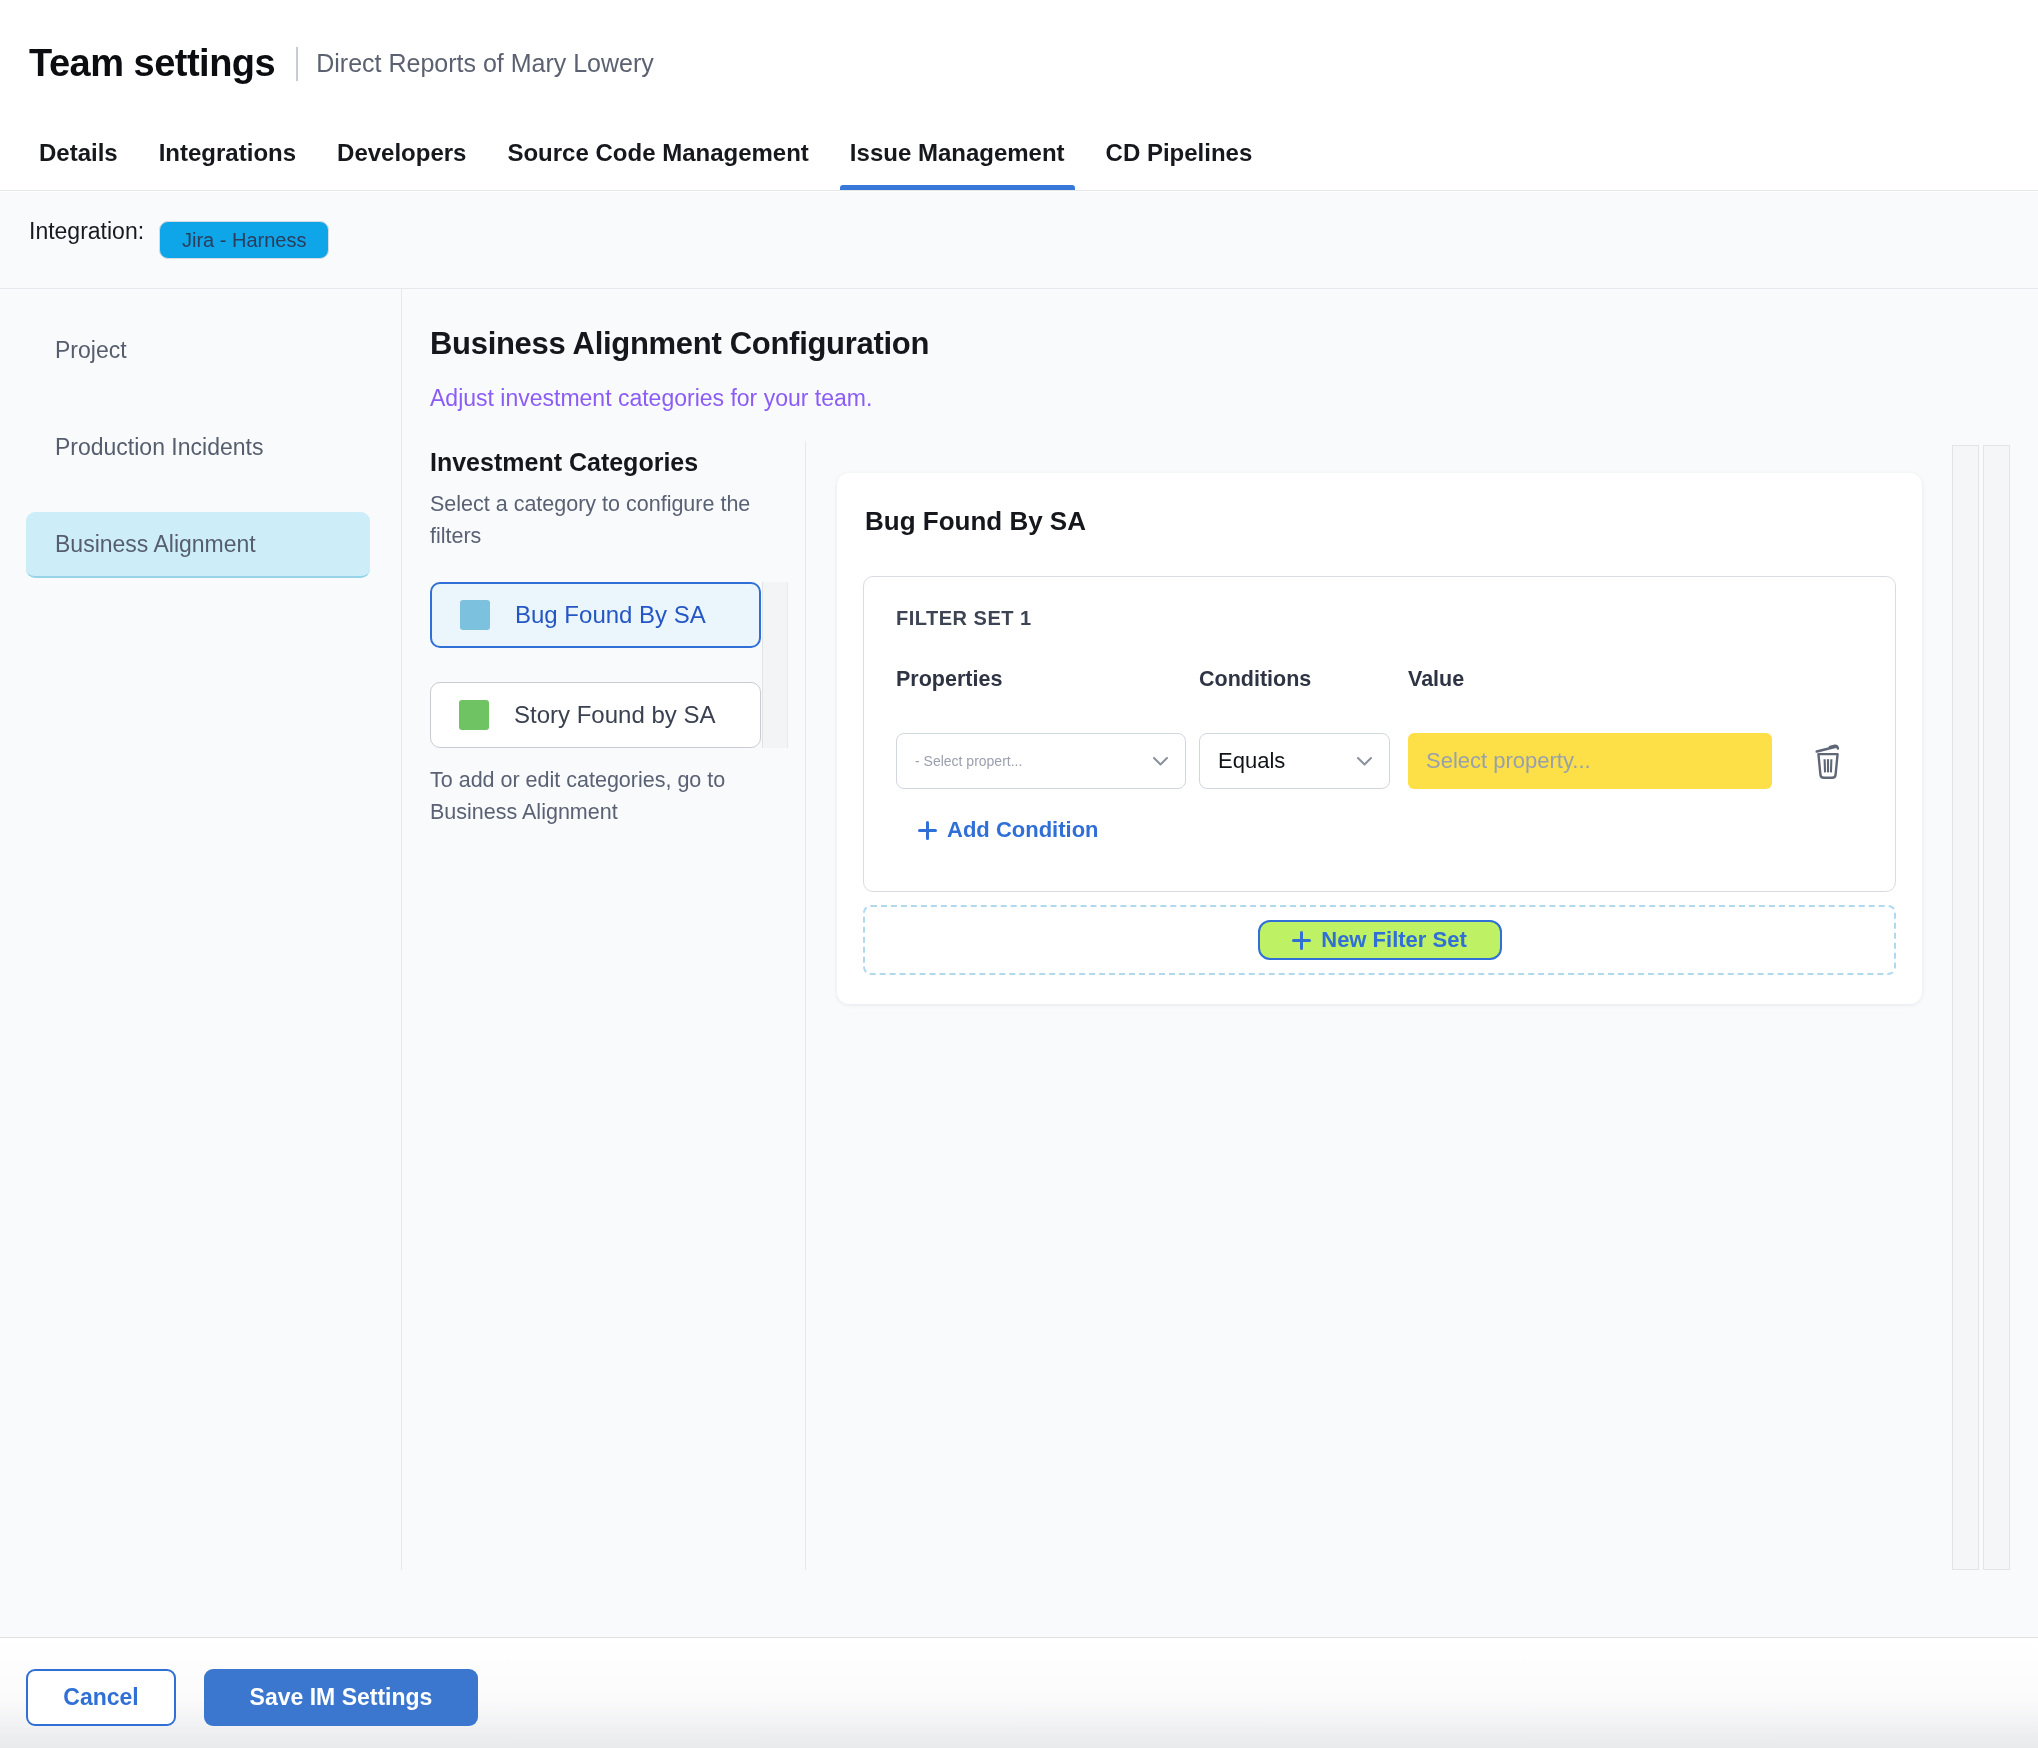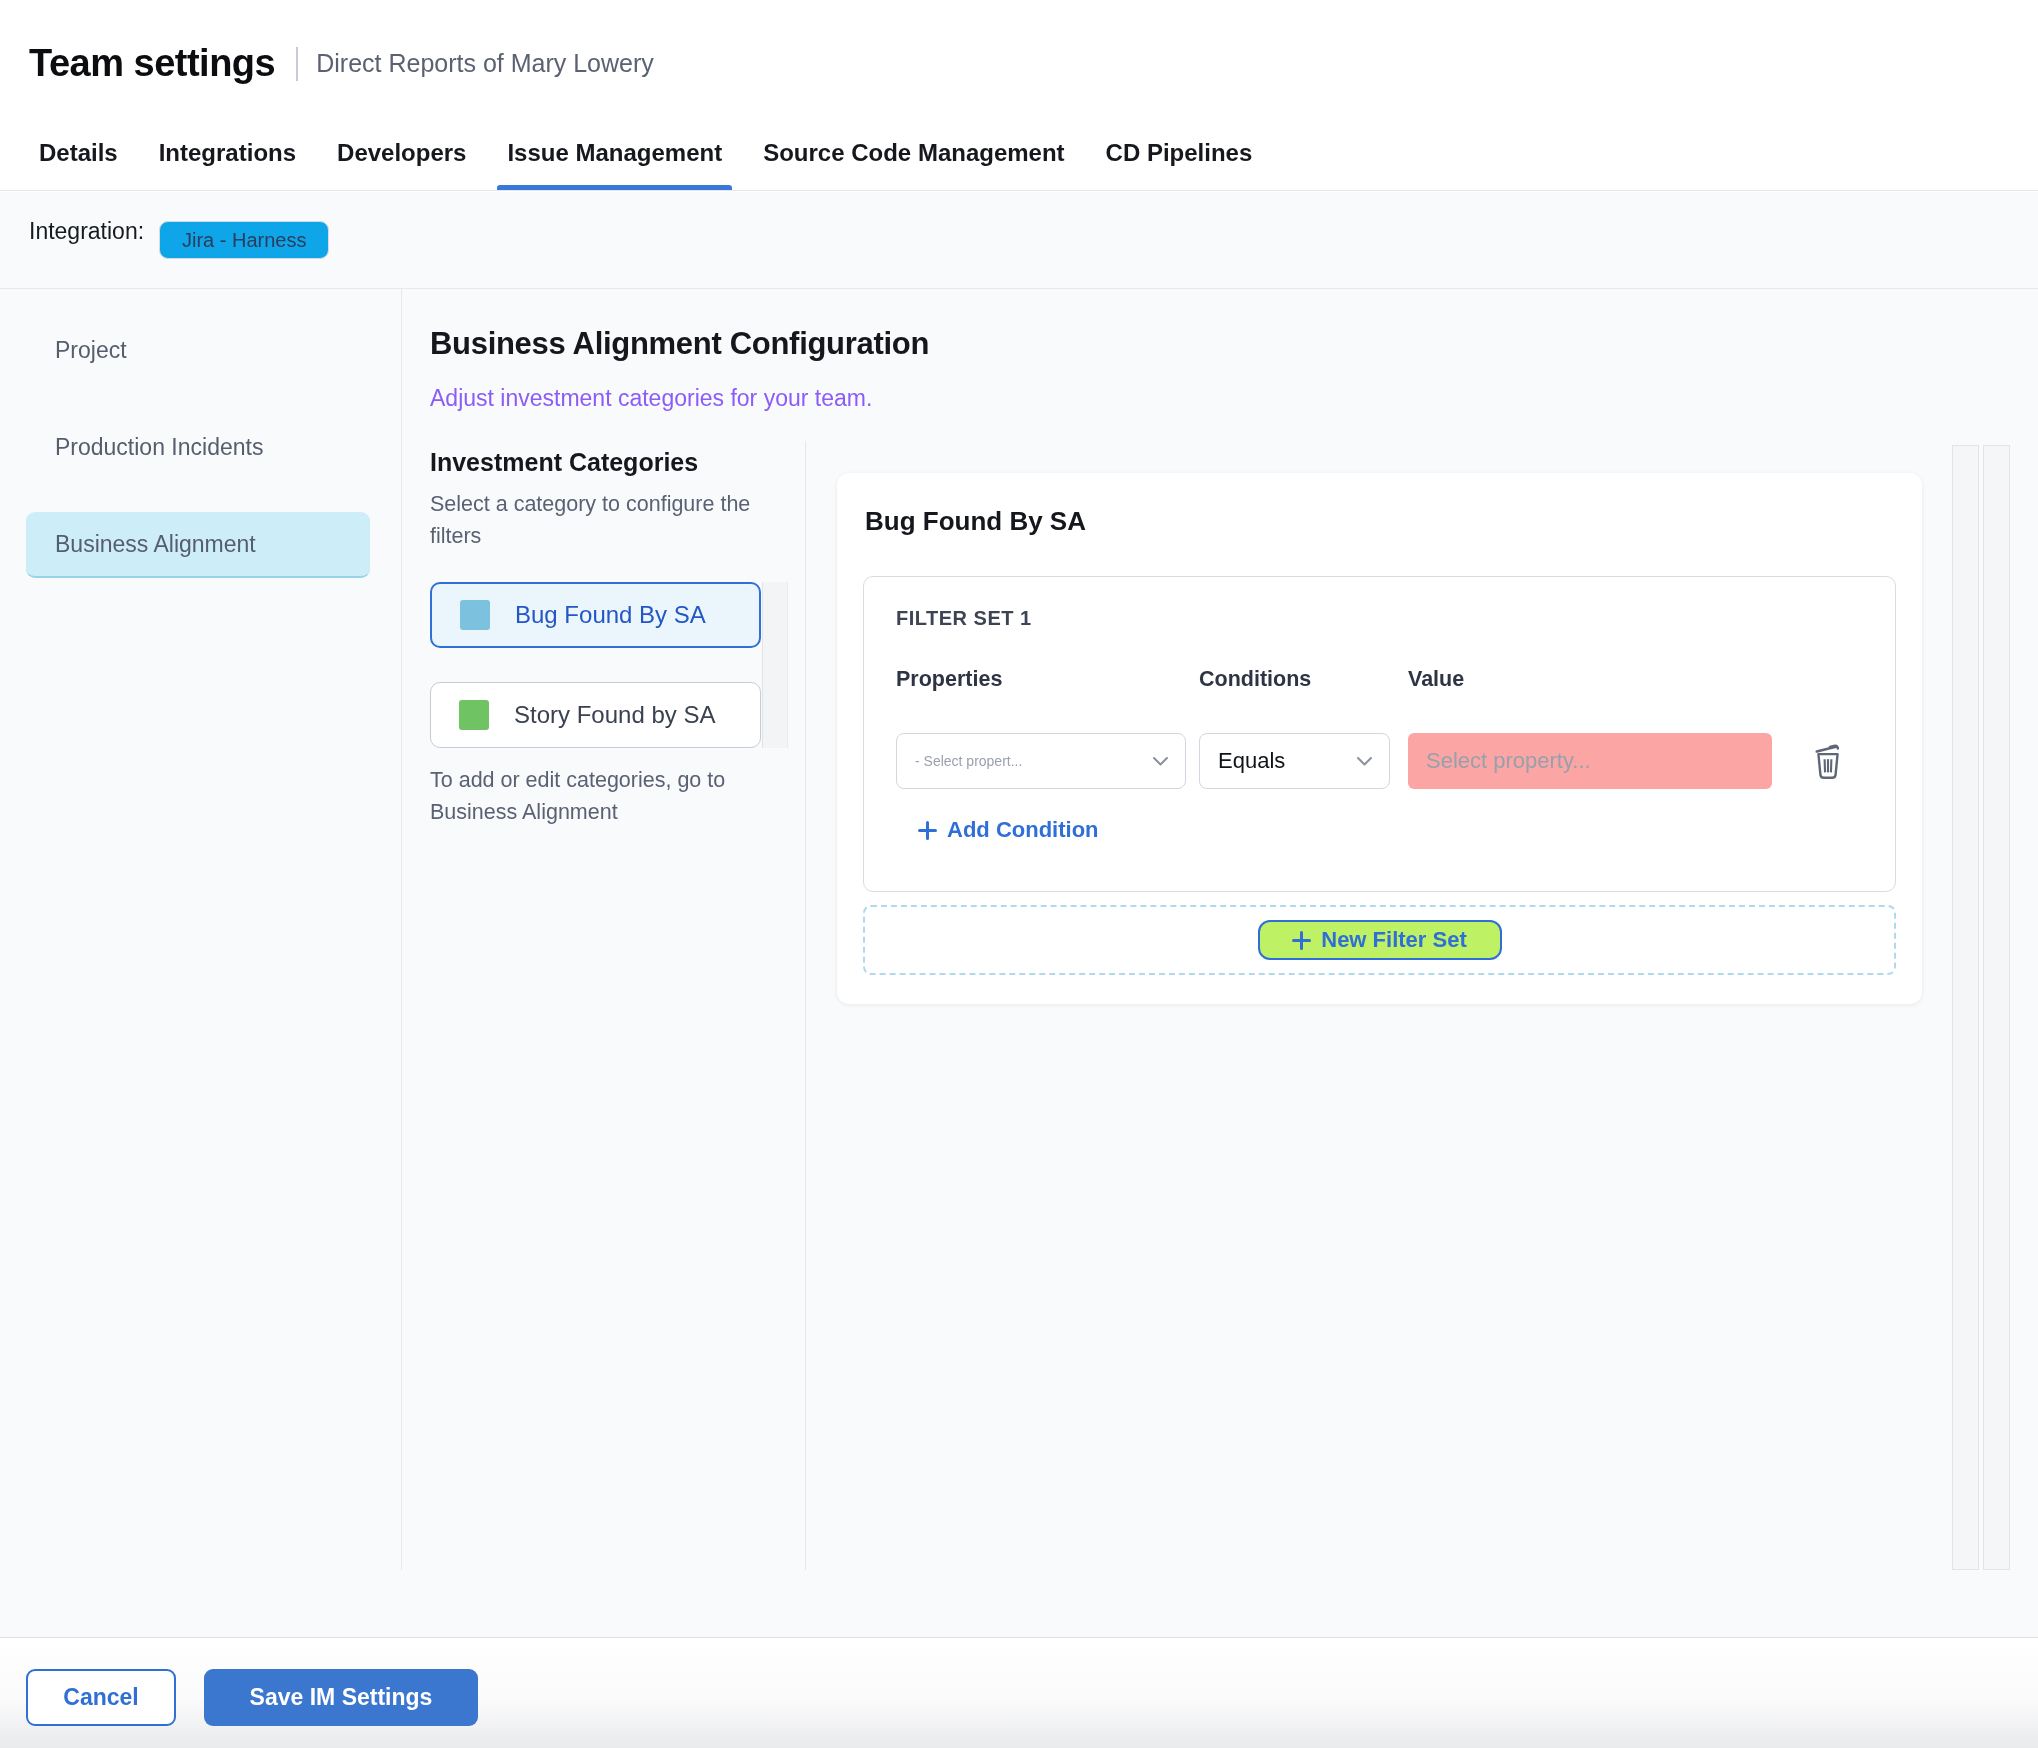--- a/index.html
+++ b/index.html
@@ -67,21 +67,21 @@
     letter-spacing:0.5px; color:#3d4454; }
   .col-header { position:absolute; top:90px; font-size:21.5px; font-weight:bold; color:#2e3443; }
   .col-properties { left:32px; } .col-conditions { left:335px; } .col-value { left:544px; }
   .select-box { position:absolute; top:156px; height:56px; background:#fff; border:1px solid #d2d6dd;
     border-radius:8px; display:flex; align-items:center; justify-content:space-between;
     padding:0 16px 0 18px; cursor:pointer; }
   .sel-properties { left:32px; width:290px; }
   .sel-conditions { left:335px; width:191px; }
   .select-placeholder { font-size:14px; color:#9aa1ad; white-space:nowrap; overflow:hidden; }
   .select-value { font-size:22px; color:#101318; }
-  .value-input { position:absolute; left:544px; top:156px; width:364px; height:56px; background:#fca5a5;
+  .value-input { position:absolute; left:544px; top:156px; width:364px; height:56px; background:#fde047;
     border:none; border-radius:6px; padding:0 18px; font-size:22px; color:#333; font-family:"Liberation Sans",sans-serif; }
   .value-input::placeholder { color:#98a0ab; opacity:1; }
   .trash-btn { position:absolute; left:944px; top:162px; width:40px; height:44px; background:none; border:none;
     cursor:pointer; display:flex; align-items:center; justify-content:center; }
   .add-condition { position:absolute; left:54px; top:240px; display:flex; align-items:center; gap:10px;
     background:none; border:none; cursor:pointer; font-size:22px; font-weight:bold; color:#2f6fd6;
     font-family:"Liberation Sans",sans-serif; }
   .dashed-zone { position:absolute; left:26px; top:432px; width:1033px; height:70px;
     border:2px dashed #b0d9ee; border-radius:8px; display:flex; align-items:center; justify-content:center; }
   .new-filterset-btn { width:244px; height:40px; background:#bef264; border:2px solid #2f6fd6; border-radius:12px;
@@ -118,26 +118,26 @@
 <div class="tabbar">
   <div class="tab">
       <span>Details</span>
     </div>
   <div class="tab">
       <span>Integrations</span>
     </div>
   <div class="tab">
       <span>Developers</span>
     </div>
+  <div class="tab">
+      <span>Source Code Management</span>
+    </div>
   <div class="tab active">
       <span>Issue Management</span>
       <span class="tab-underline"></span>
-    </div>
-  <div class="tab">
-      <span>Source Code Management</span>
     </div>
   <div class="tab">
       <span>CD Pipelines</span>
     </div>
 </div>
 
 <div class="content">
 
   <div class="integration-row">
     <div class="integration-label">Integration:</div>

